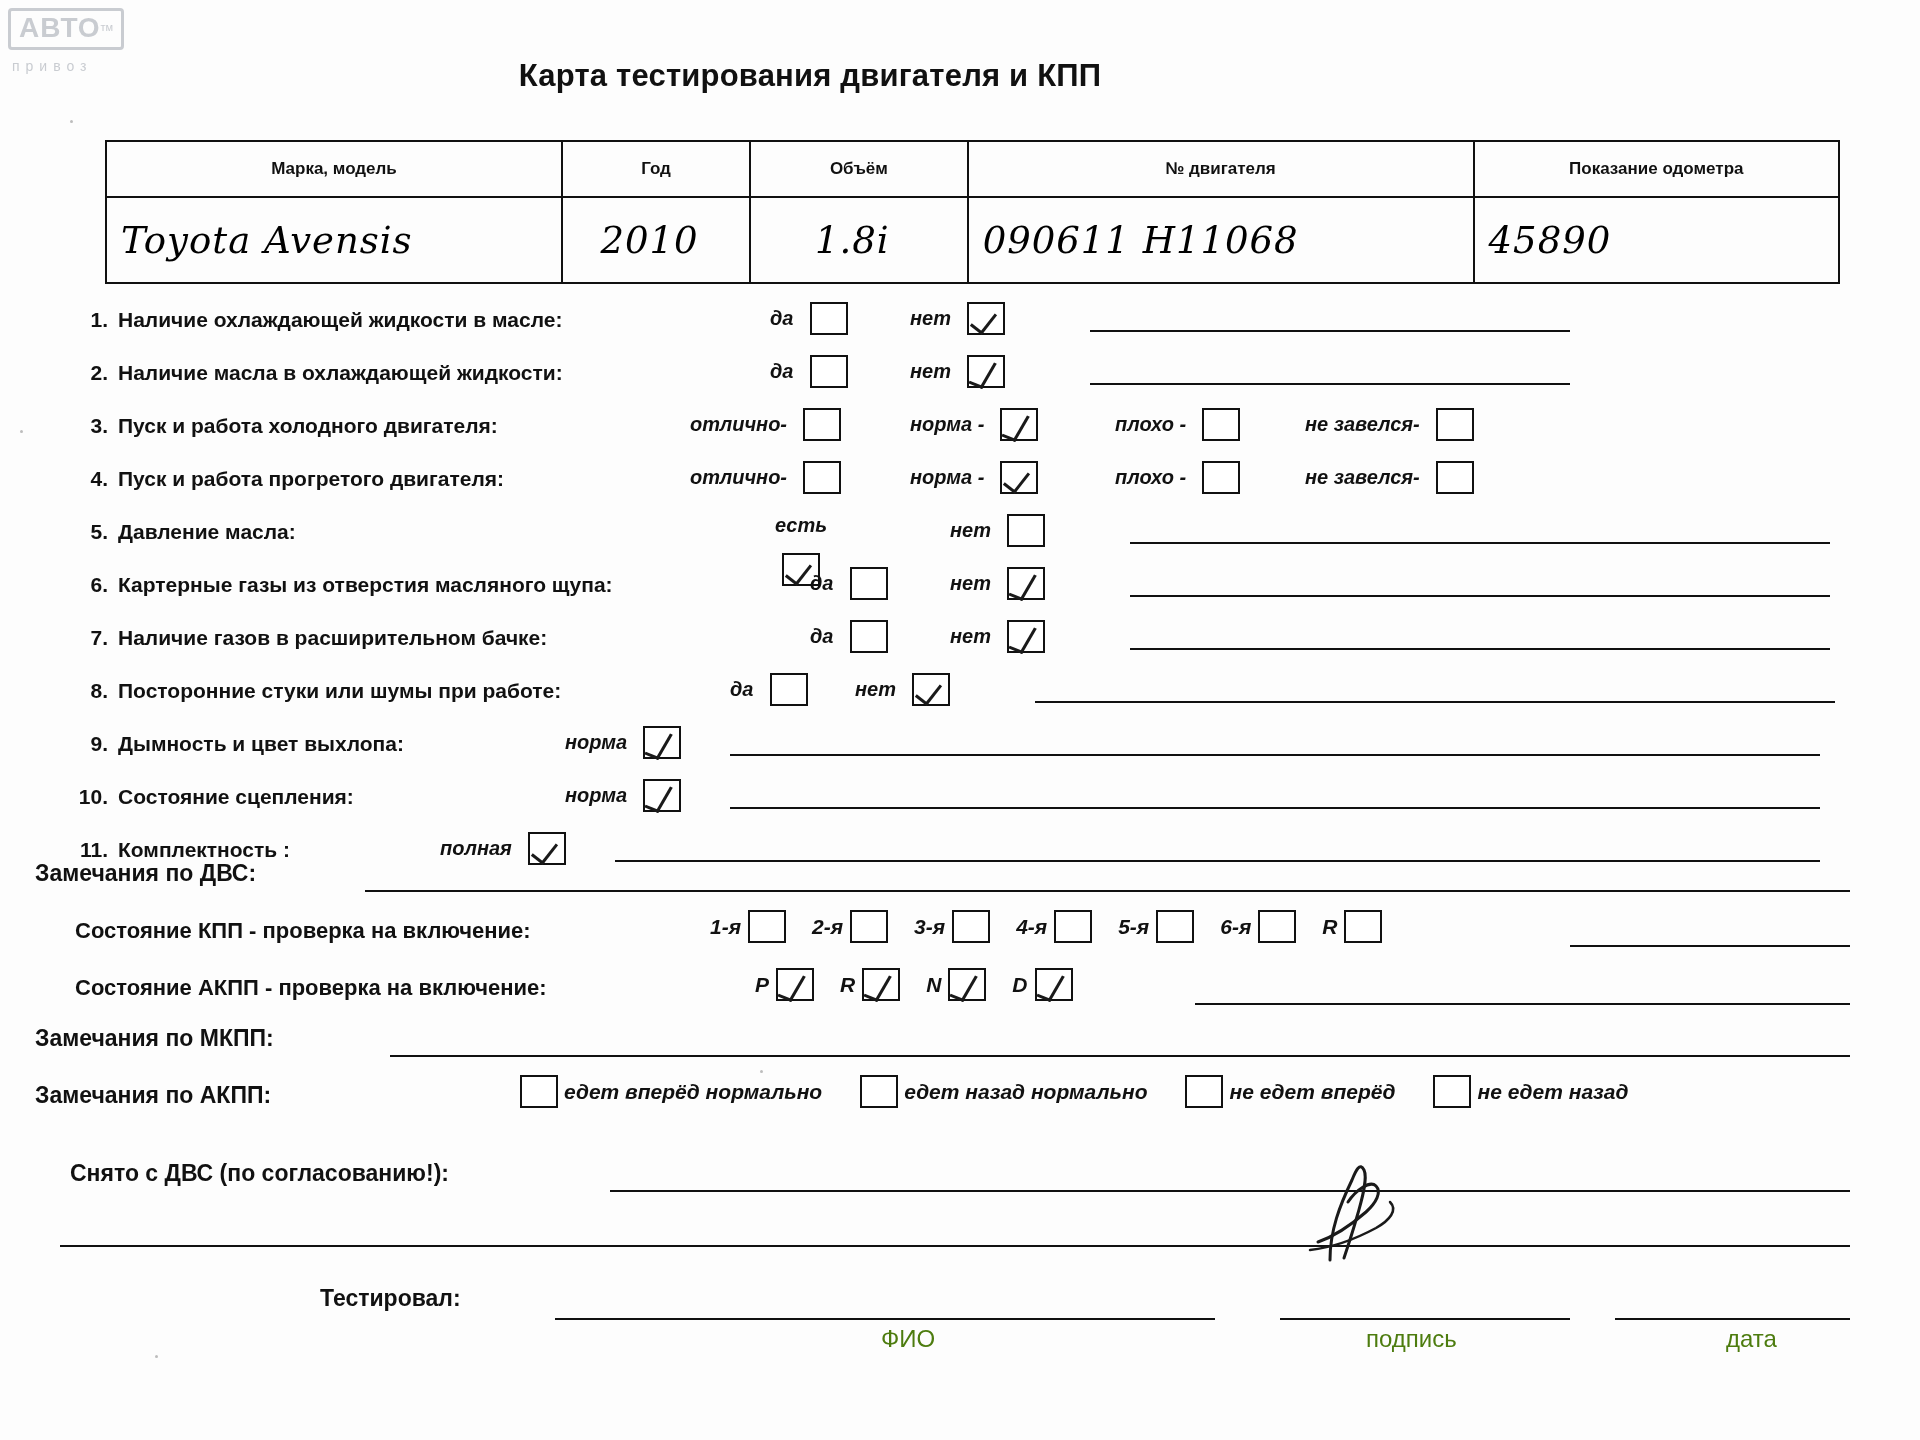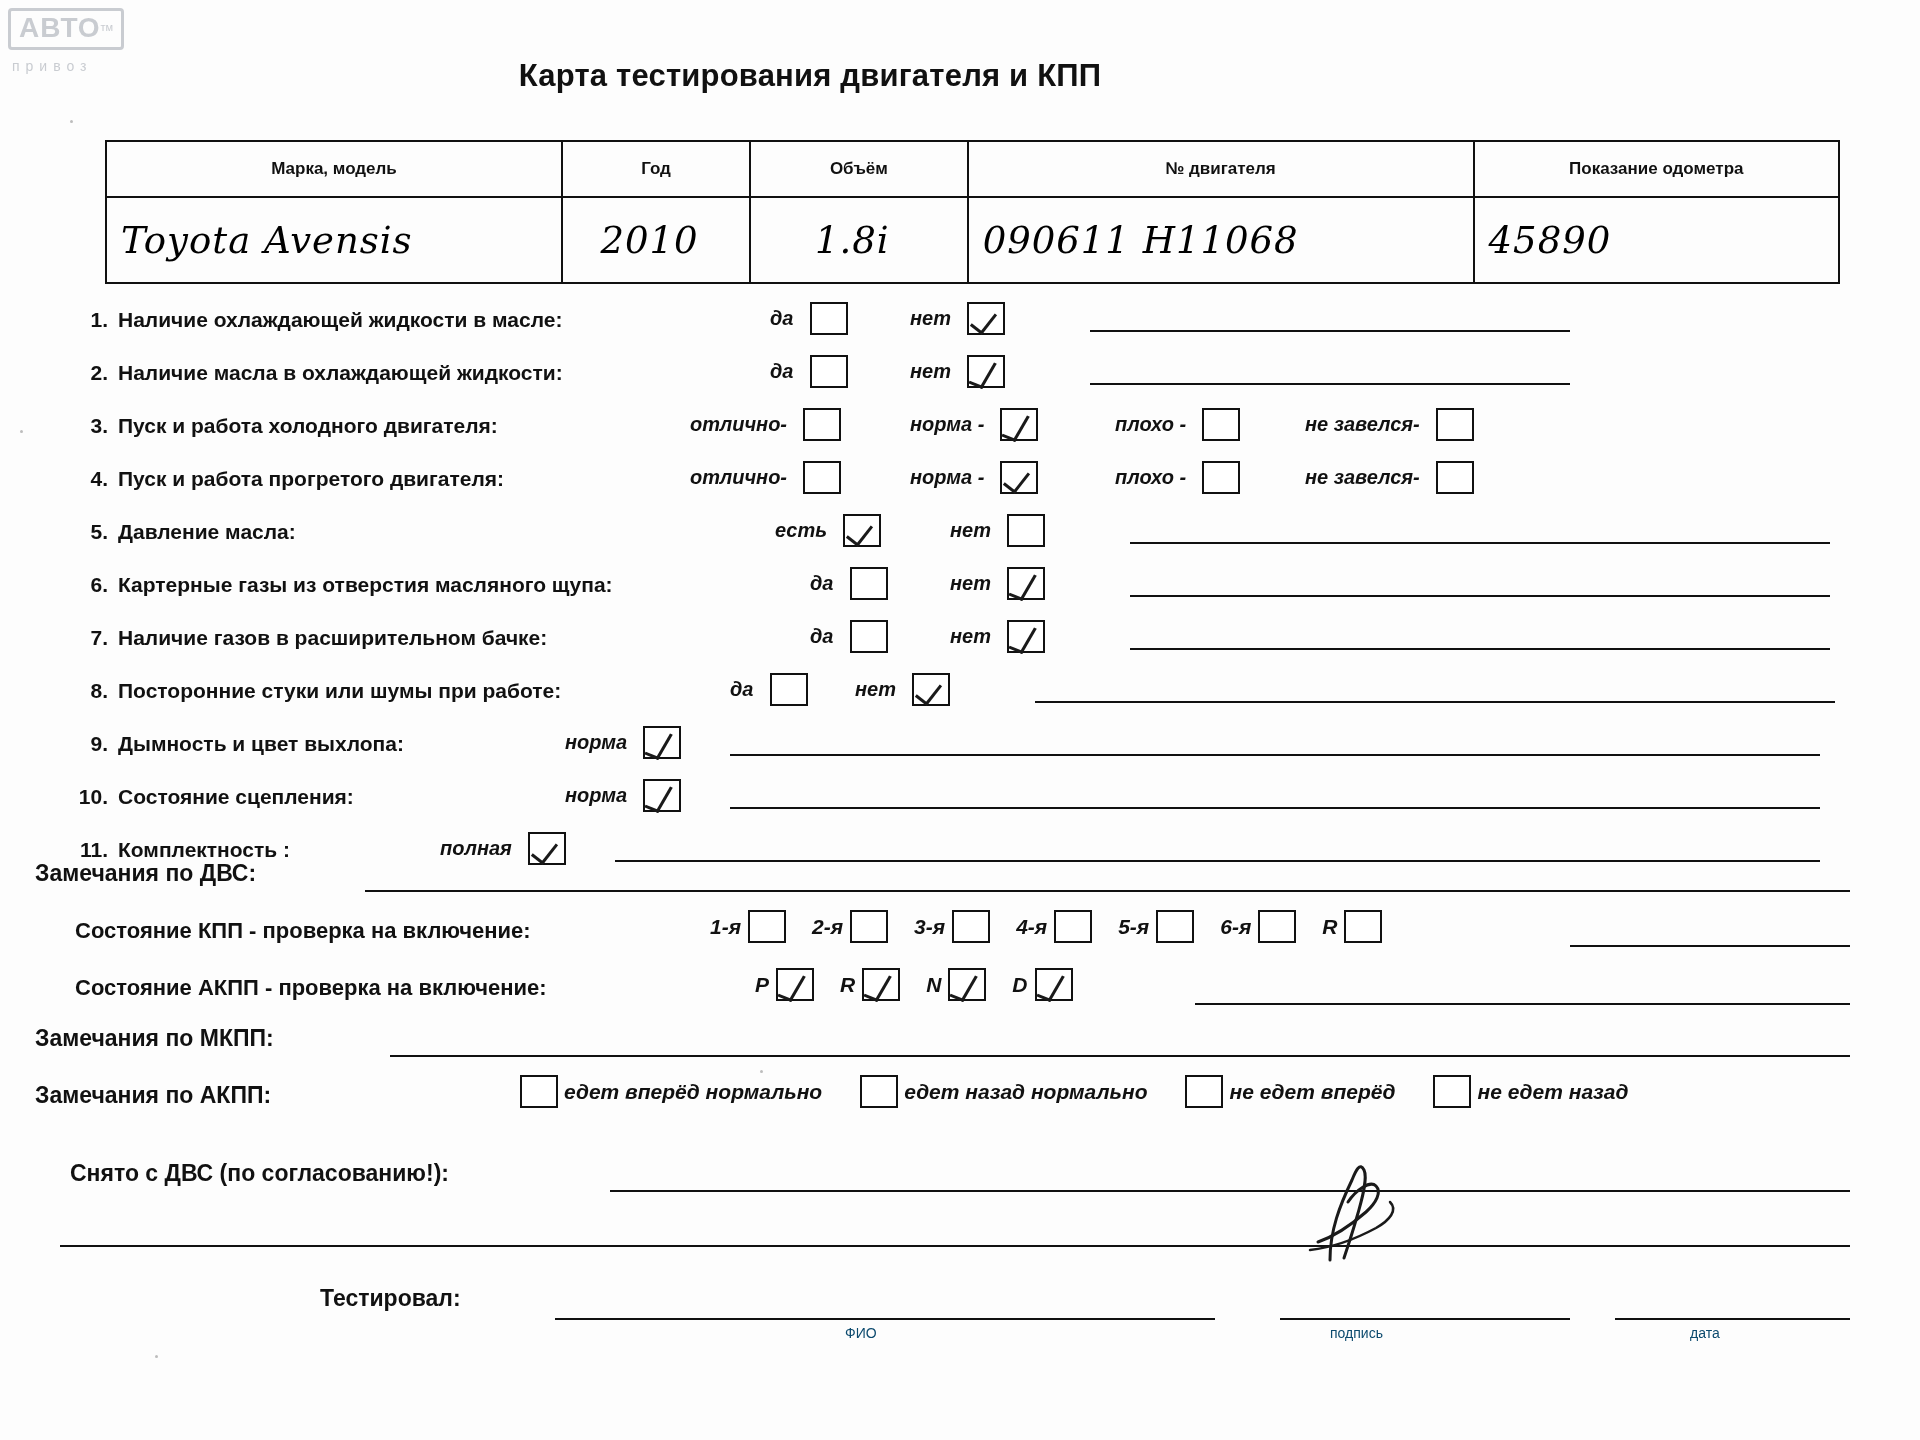--- a/index.html
+++ b/index.html
@@ -266,22 +266,23 @@
   }
 
   
   .foot-label {
     position: absolute;
     font-weight: bold;
     font-size: 23px;
   }
   .foot-cap {
     position: absolute;
-    font-size: 14px;
-    color: #0c4a6e;
+    font-size: 24px;
+    color: #4d7c0f;
+    margin-left: 36px;
   }
   .signature {
     position: absolute;
     left: 1290px;
     top: 1150px;
     width: 130px;
     height: 120px;
     pointer-events: none;
   }
   .dot {
@@ -399,21 +400,21 @@
       </div>
       <div class="opt" style="left:1235px;">
         <span class="cap">не завелся-</span>
         <span class="box"></span>
       </div>
     </div>
 
     <div class="row">
       <div class="num">5.</div>
       <div class="label">Давление масла:</div>
-      <div class="opt" style="left:705px;">
+      <div class="opt" style="left:705px;flex-direction:column;">
         <span class="cap">есть</span>
         <span class="box checked"></span>
       </div>
       <div class="opt" style="left:880px;">
         <span class="cap">нет</span>
         <span class="box"></span>
       </div>
       <div class="rule" style="left:1060px;width:700px;"></div>
     </div>
 

